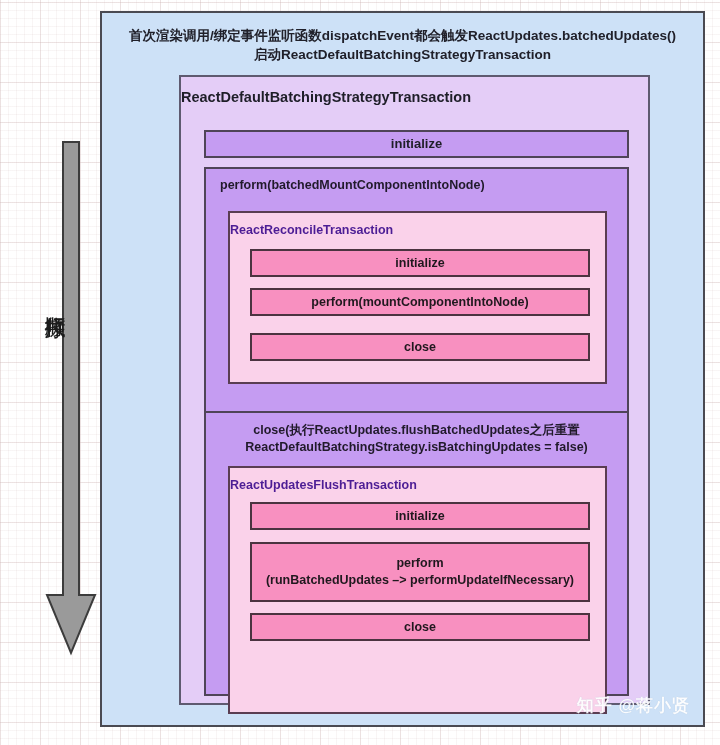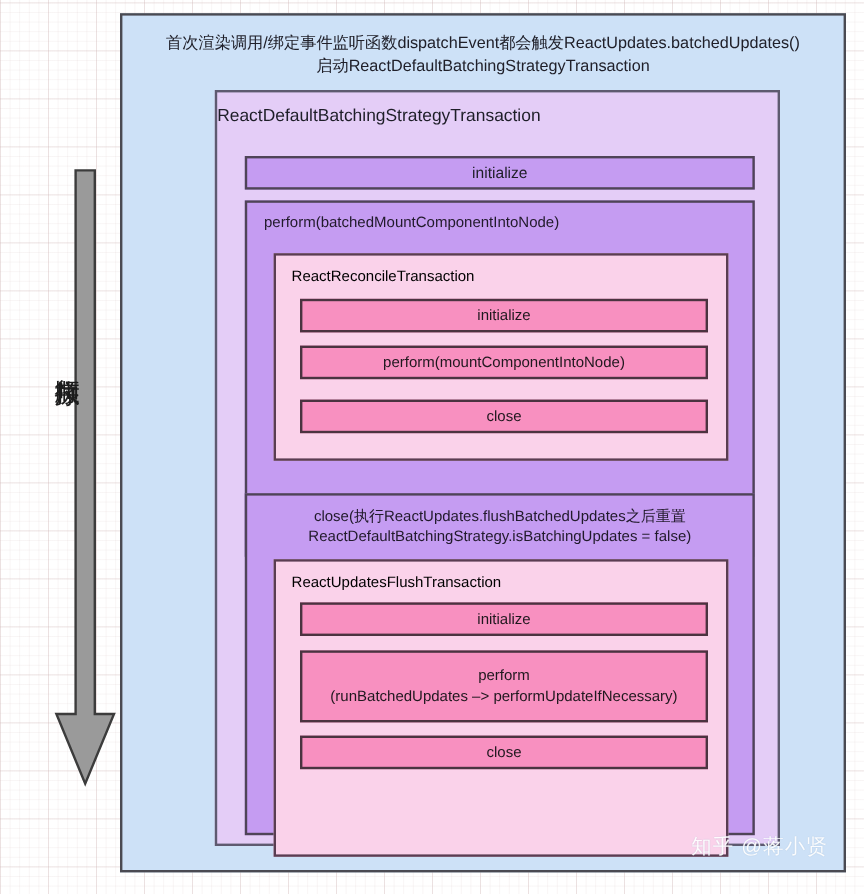--- a/index.html
+++ b/index.html
@@ -62,20 +62,21 @@
   
   #outer-blue {
     position: absolute;
     left: 100px;
     top: 11px;
     width: 605px;
     height: 716px;
     background: #cde1f7;
     border: 2px solid #4a4a52;
     box-sizing: border-box;
+    font-weight: bold;
   }
   #outer-caption {
     margin-top: 13px;
     text-align: center;
     font-size: 13.5px;
     line-height: 19px;
     color: #20202a;
     white-space: pre-line;
   }
 
@@ -164,24 +165,23 @@
   #pink-reconcile {
     top: 42px;
     height: 173px;
   }
   #pink-flush {
     top: 53px;
     height: 248px;
   }
   .pink-title {
     font-size: 12.5px;
-    color: #000000;
+    color: #4c1d95;
     line-height: 17px;
     padding-top: 9px;
-    padding-left: 13px;
   }
 
   
   .pink-bar {
     position: absolute;
     left: 20px;
     width: 340px;
     background: #f890c0;
     border: 2px solid #4b3340;
     box-sizing: border-box;

